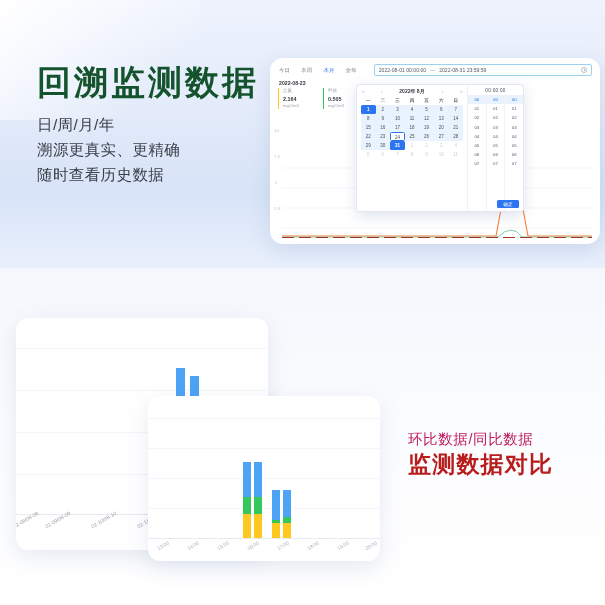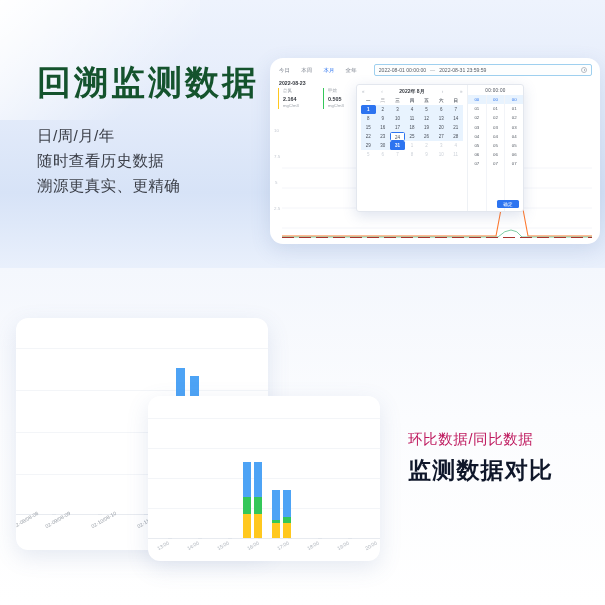--- a/index.html
+++ b/index.html
@@ -26,37 +26,37 @@
   }
 
   
   .headline {
     position: absolute; left: 37px; top: 62px; width: 250px;
   }
   .headline-title {
     font-size: 34px; font-weight: bold; color: #14532d;
     letter-spacing: 3px; line-height: 1.2; white-space: nowrap;
   }
-  .headline-lines { margin-top: 20px; }
+  .headline-lines { margin-top: 9px; }
   .headline-line {
     font-size: 15.5px; color: #3b3f48; line-height: 1.62;
     letter-spacing: 0.4px; white-space: nowrap;
   }
 
   
   .tagline {
     position: absolute; left: 408px; top: 430px; width: 190px;
   }
   .tagline-sub {
     font-size: 14.5px; color: #be185d; letter-spacing: 0.6px;
     white-space: nowrap; font-weight: 500;
   }
   .tagline-main {
-    margin-top: 6px; font-size: 23px; font-weight: bold;
-    color: #0f172a; letter-spacing: 1.2px; white-space: nowrap; font-family: Liberation Serif, serif;
+    font-size: 23px; font-weight: bold;
+    color: #b91c1c; letter-spacing: 1.2px; white-space: nowrap; font-family: Liberation Serif, serif;
   }
 
   
   .dash-card {
     position: absolute; left: 270px; top: 58px; width: 330px; height: 186px;
     background: #ffffff; border-radius: 13px;
     box-shadow: 0 6px 20px rgba(80,110,170,0.16);
     overflow: hidden;
   }
   .dash-toolbar {
@@ -186,22 +186,22 @@
 <body>
 
 <div class="bg-top"></div>
 <div class="bg-bottom"></div>
 <div class="bg-corner-tl"></div>
 
 <div class="headline">
   <div class="headline-title">回溯监测数据</div>
   <div class="headline-lines">
     <div class="headline-line">日/周/月/年</div>
+    <div class="headline-line">溯源更真实、更精确</div>
     <div class="headline-line">随时查看历史数据</div>
-    <div class="headline-line">溯源更真实、更精确</div>
   </div>
 </div>
 
 <div class="tagline">
   <div class="tagline-sub">环比数据/同比数据</div>
   <div class="tagline-main">监测数据对比</div>
 </div>
 
 <div class="dash-card">
 

